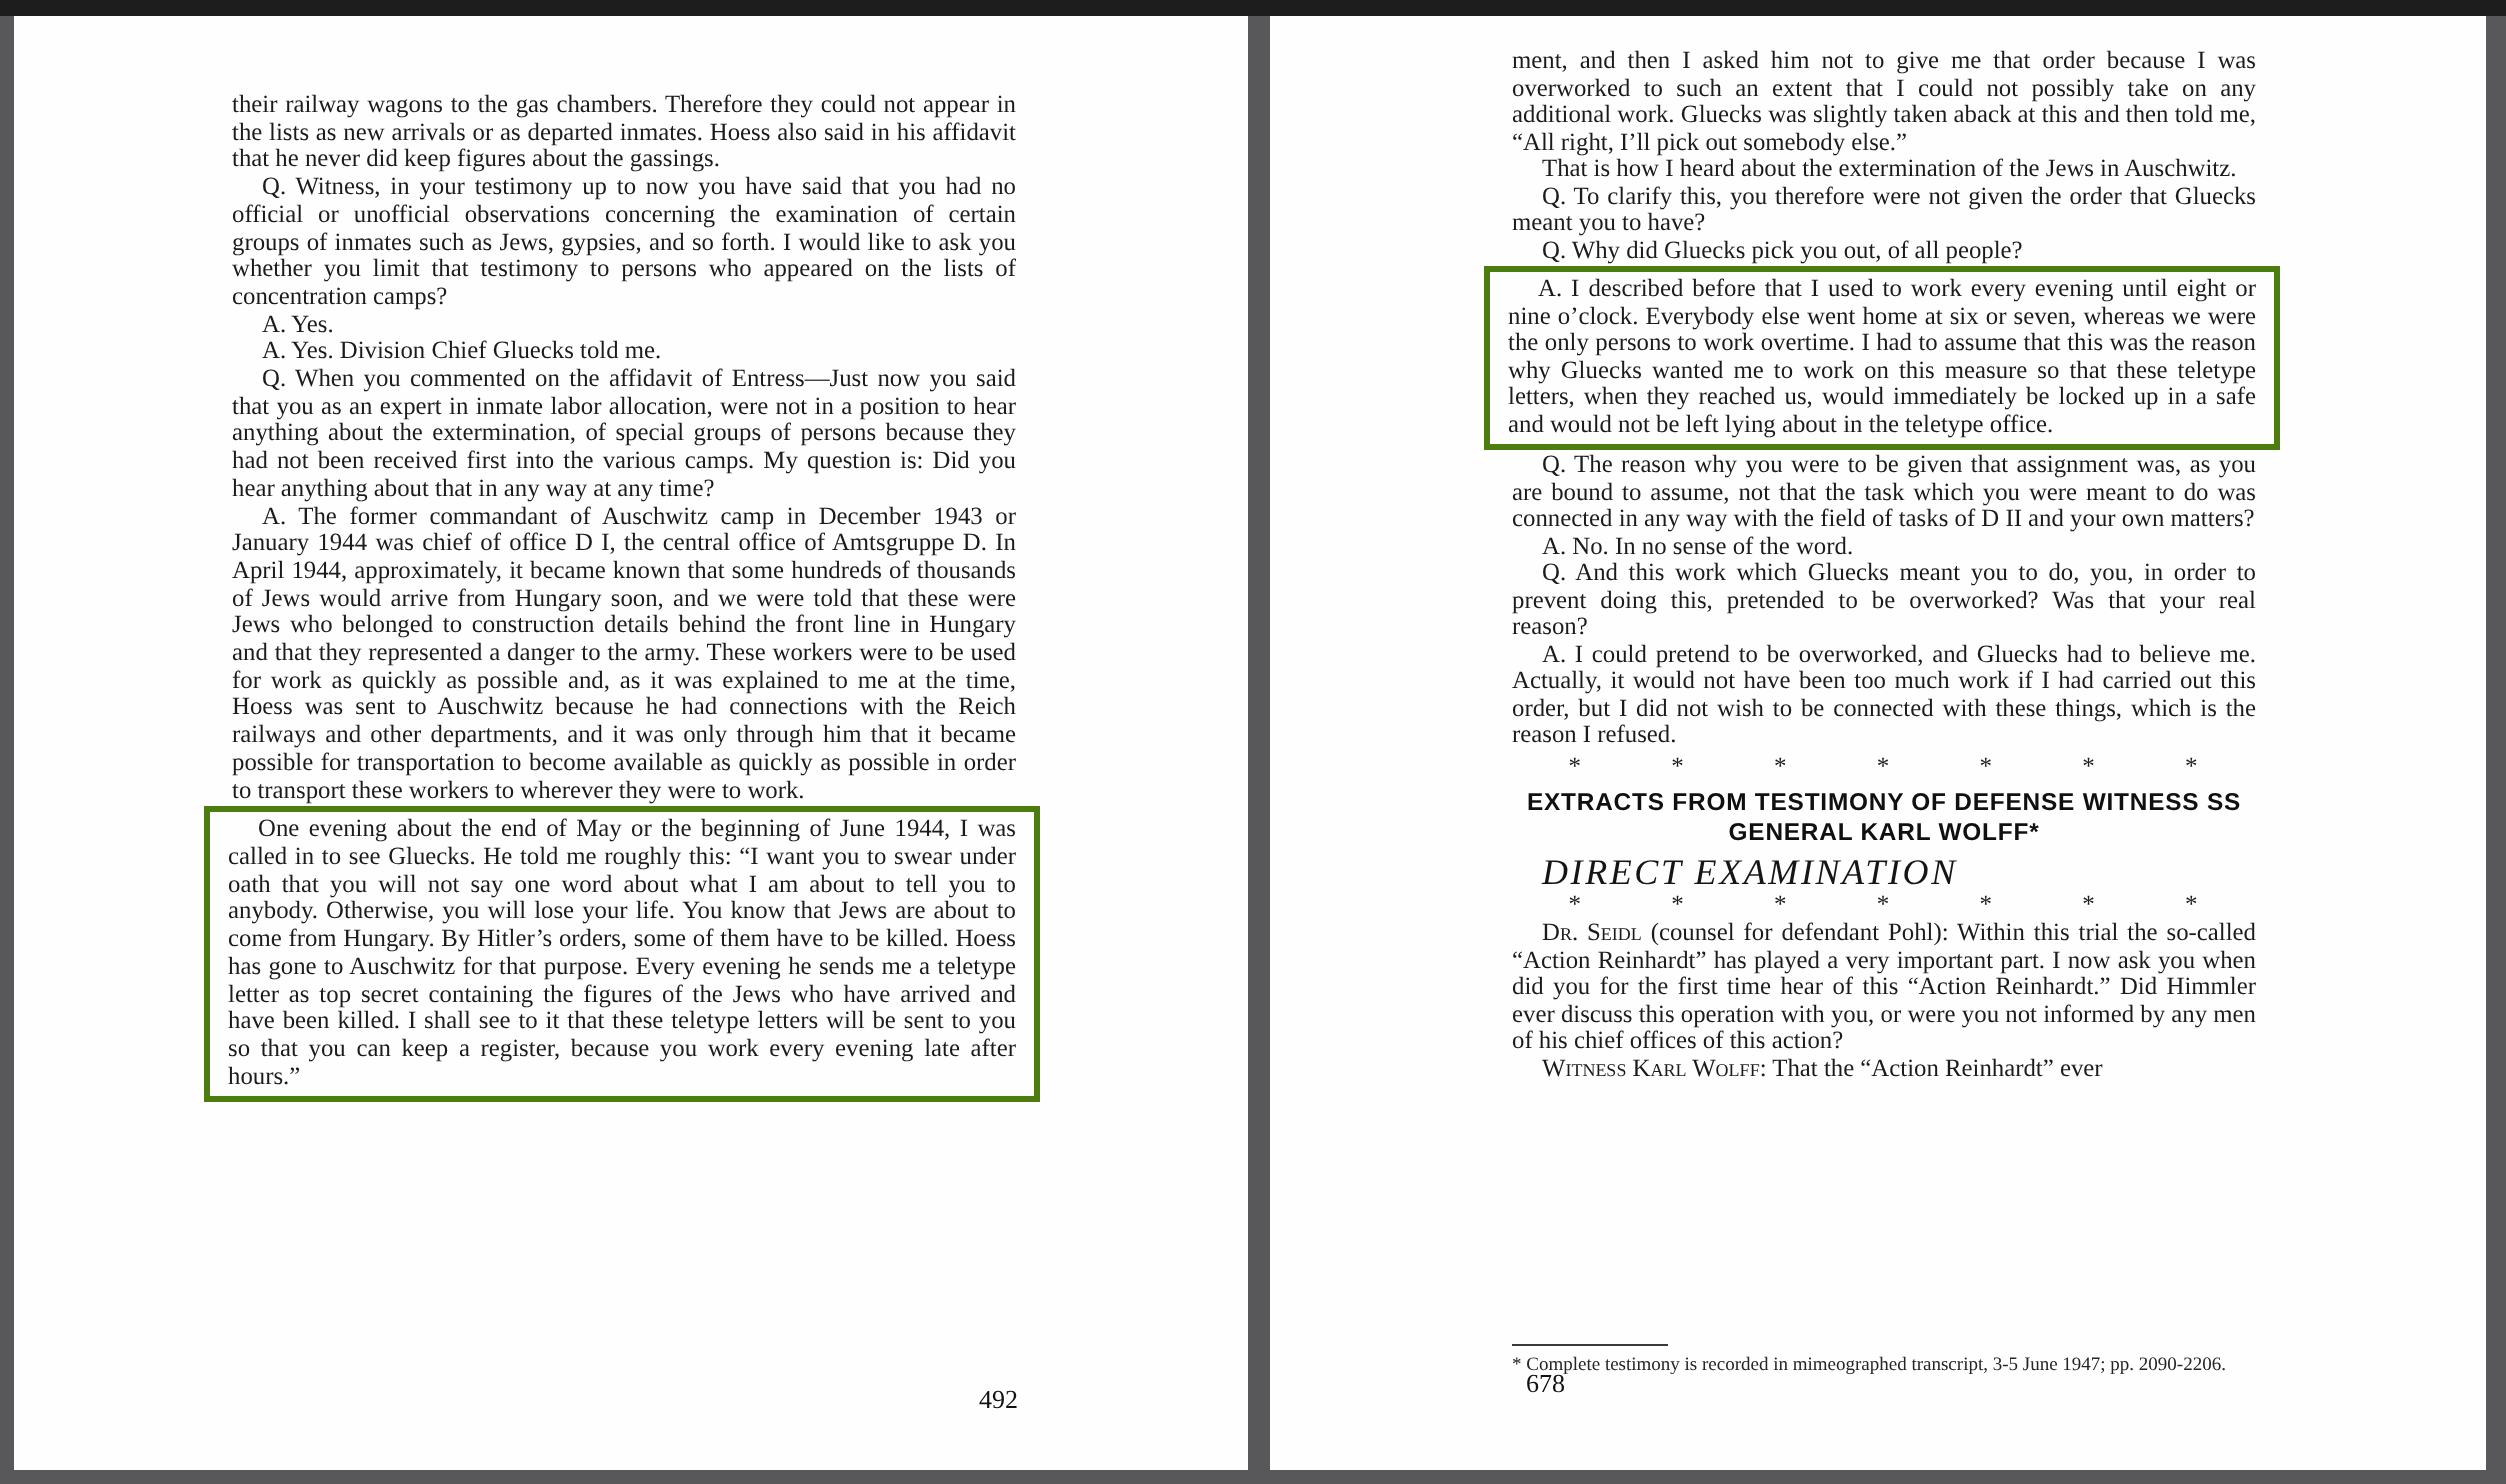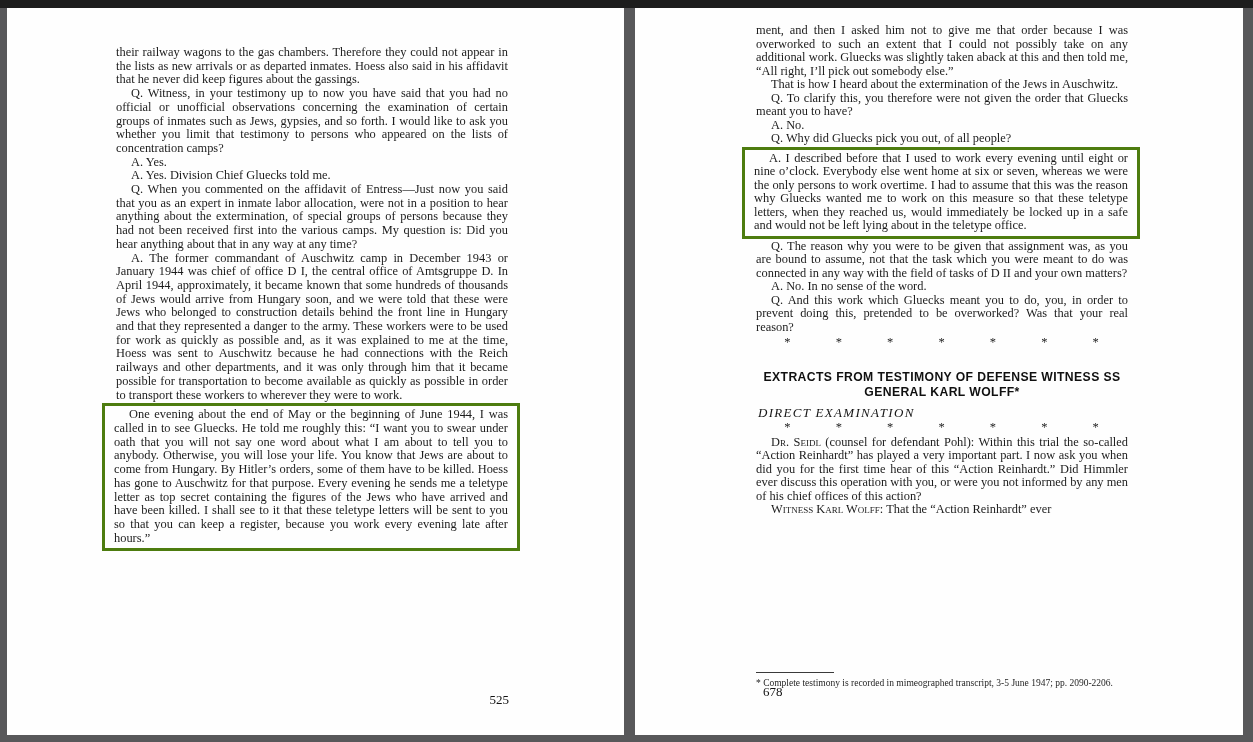--- a/index.html
+++ b/index.html
@@ -15,22 +15,22 @@
   #right-col { left:121px; top:16px; width:372px; font-size:12.4px; line-height:13.5px; }
 
   p.para { margin:0; text-indent:15px; }
   p.noindent { text-indent:0; }
   p.boxed { border:3px solid #4d7c0f; padding:2px 9px 3px 9px; margin:1px -12px 1px -14px; }
 
   .stars { text-align:center; word-spacing:40px; margin:2px 0 1px; text-indent:0;
            font-size:12.5px; letter-spacing:1px; }
   .heading { text-align:center; font-family:"Liberation Sans","DejaVu Sans",sans-serif;
              font-weight:bold; font-size:12.2px; line-height:15px; letter-spacing:0.4px;
-             margin:20px 0 6px; color:#101010; }
-  .subheading { font-style:italic; font-size:13px; letter-spacing:1.3px; margin:2px 2px;
+             margin:4px 0 6px; color:#101010; }
+  .subheading { font-style:italic; font-size:18px; letter-spacing:1.3px; margin:2px 15px;
                 text-align:left; text-indent:0; color:#151515; }
   .sc { font-variant:small-caps; }
 
   .footnote-block { position:absolute; left:121px; top:664px; width:390px; }
   .footnote-rule { width:78px; border-top:1px solid #3a3a3a; margin-bottom:5px; }
   .footnote-text { font-size:9.5px; line-height:11px; color:#252525; }
 
   .page-num { position:absolute; font-size:13px; color:#111; }
   .page-num-left  { left:462px; top:684px; width:40px; text-align:right; }
   .page-num-right { left:128px; top:676px; }
@@ -44,34 +44,34 @@
   <div class="page page-left">
     <div class="text-col" id="left-col">
         <p class="para noindent">their railway wagons to the gas chambers. Therefore they could not appear in the lists as new arrivals or as departed inmates. Hoess also said in his affidavit that he never did keep figures about the gassings.</p>
         <p class="para">Q. Witness, in your testimony up to now you have said that you had no official or unofficial observations concerning the examination of certain groups of inmates such as Jews, gypsies, and so forth. I would like to ask you whether you limit that testimony to persons who appeared on the lists of concentration camps?</p>
         <p class="para">A. Yes.</p>
         <p class="para">A. Yes. Division Chief Gluecks told me.</p>
         <p class="para">Q. When you commented on the affidavit of Entress—Just now you said that you as an expert in inmate labor allocation, were not in a position to hear anything about the extermination, of special groups of persons because they had not been received first into the various camps. My question is: Did you hear anything about that in any way at any time?</p>
         <p class="para">A. The former commandant of Auschwitz camp in December 1943 or January 1944 was chief of office D I, the central office of Amtsgruppe D. In April 1944, approximately, it became known that some hundreds of thousands of Jews would arrive from Hungary soon, and we were told that these were Jews who belonged to construction details behind the front line in Hungary and that they represented a danger to the army. These workers were to be used for work as quickly as possible and, as it was explained to me at the time, Hoess was sent to Auschwitz because he had connections with the Reich railways and other departments, and it was only through him that it became possible for transportation to become available as quickly as possible in order to transport these workers to wherever they were to work.</p>
         <p class="para boxed">One evening about the end of May or the beginning of June 1944, I was called in to see Gluecks. He told me roughly this: “I want you to swear under oath that you will not say one word about what I am about to tell you to anybody. Otherwise, you will lose your life. You know that Jews are about to come from Hungary. By Hitler’s orders, some of them have to be killed. Hoess has gone to Auschwitz for that purpose. Every evening he sends me a teletype letter as top secret containing the figures of the Jews who have arrived and have been killed. I shall see to it that these teletype letters will be sent to you so that you can keep a register, because you work every evening late after hours.”</p>
       </div>
-    <div class="page-num page-num-left">525</div>
+    <div class="page-num page-num-left">492</div>
   </div>
 
   <div class="page page-right">
     <div class="text-col" id="right-col">
         <p class="para noindent">ment, and then I asked him not to give me that order because I was overworked to such an extent that I could not possibly take on any additional work. Gluecks was slightly taken aback at this and then told me, “All right, I’ll pick out somebody else.”</p>
         <p class="para">That is how I heard about the extermination of the Jews in Auschwitz.</p>
         <p class="para">Q. To clarify this, you therefore were not given the order that Gluecks meant you to have?</p>
-        <p class="para">A. No.</p>
         <p class="para">Q. Why did Gluecks pick you out, of all people?</p>
         <p class="para boxed">A. I described before that I used to work every evening until eight or nine o’clock. Everybody else went home at six or seven, whereas we were the only persons to work overtime. I had to assume that this was the reason why Gluecks wanted me to work on this measure so that these teletype letters, when they reached us, would immediately be locked up in a safe and would not be left lying about in the teletype office.</p>
         <p class="para">Q. The reason why you were to be given that assignment was, as you are bound to assume, not that the task which you were meant to do was connected in any way with the field of tasks of D II and your own matters?</p>
         <p class="para">A. No. In no sense of the word.</p>
         <p class="para">Q. And this work which Gluecks meant you to do, you, in order to prevent doing this, pretended to be overworked? Was that your real reason?</p>
+        <p class="para">A. I could pretend to be overworked, and Gluecks had to believe me. Actually, it would not have been too much work if I had carried out this order, but I did not wish to be connected with these things, which is the reason I refused.</p>
         <div class="stars">* * * * * * *</div>
         <div class="heading">
           <div>EXTRACTS FROM TESTIMONY OF DEFENSE WITNESS SS</div>
           <div>GENERAL KARL WOLFF*</div>
         </div>
         <div class="subheading">DIRECT EXAMINATION</div>
         <div class="stars">* * * * * * *</div>
         <p class="para"><span class="sc">Dr. Seidl</span> (counsel for defendant Pohl): Within this trial the so-called “Action Reinhardt” has played a very important part. I now ask you when did you for the first time hear of this “Action Reinhardt.” Did Himmler ever discuss this operation with you, or were you not informed by any men of his chief offices of this action?</p>
         <p class="para"><span class="sc">Witness Karl Wolff</span>: That the “Action Reinhardt” ever</p>
       </div>

